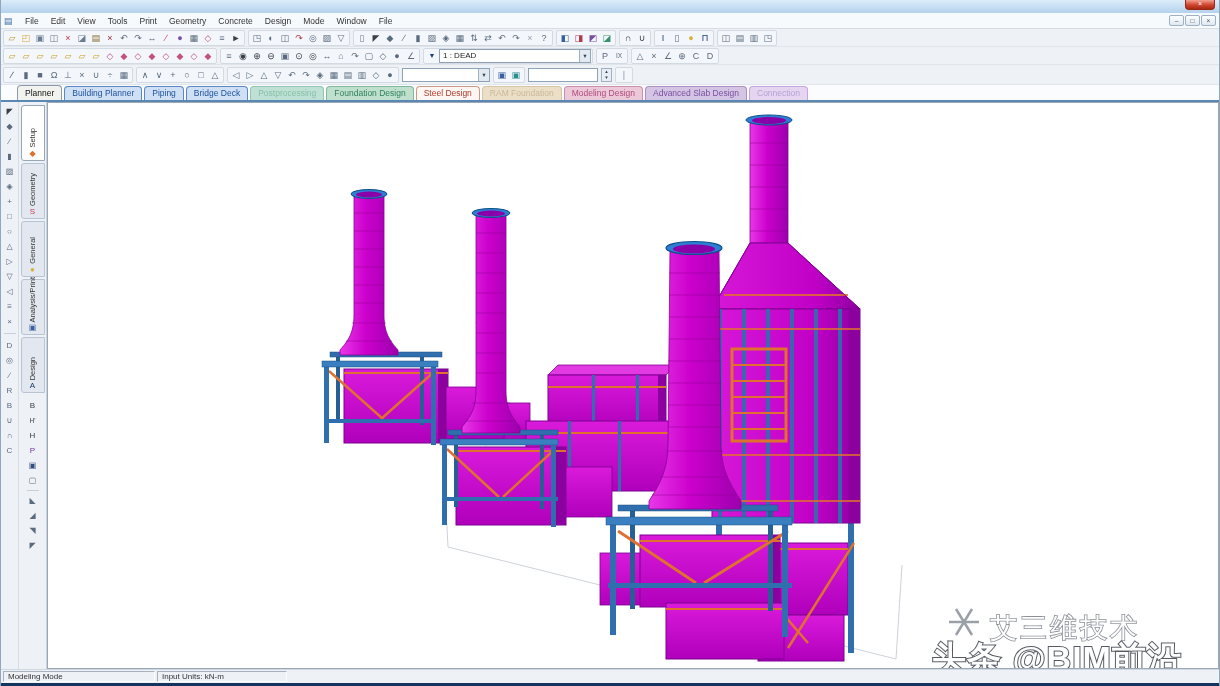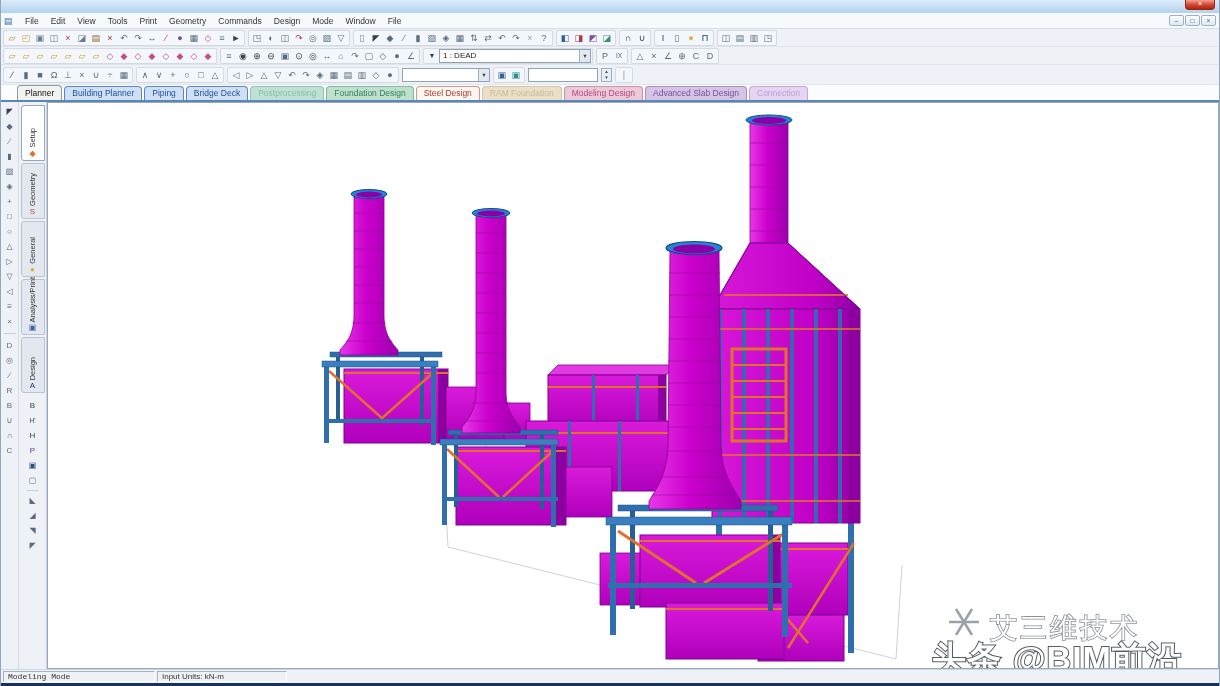--- a/index.html
+++ b/index.html
@@ -65,42 +65,42 @@
   .mode-label { writing-mode:vertical-rl; transform:rotate(180deg); font-size:7.5px; color:#333; }
   .mode-icon { font-size:8px; margin-top:2px; line-height:8px; }
   .canvas { flex:1 1 auto; background:#fff; border:1px solid #9aa7b5; position:relative; min-width:0; }
   .canvas svg { position:absolute; inset:0; width:100%; height:100%; }
 
   
   .statusbar { height:14px; display:flex; align-items:stretch; background:#eef1f6; border-top:1px solid #cfd7e0;
                font-size:8px; color:#333; flex:0 0 auto; padding:0 1px; }
   .sb-panel { border:1px solid; border-color:#a8b2bf #fdfdfd #fdfdfd #a8b2bf; margin:1px; padding:0 4px;
               display:flex; align-items:center; white-space:nowrap; overflow:hidden; }
-  .sb-help { flex:1 1 auto; } .sb-mode { width:152px;font-family:Liberation Mono, monospace; } .sb-units { width:130px; }
+  .sb-help { flex:1 1 auto; } .sb-mode { width:152px; } .sb-units { width:130px; }
   .bottom-edge { height:3px; background:#16335e; flex:0 0 auto; }
 </style>
 </head>
 <body>
 
 <div class="window">
 
   <div class="titlebar">
     <div class="close-btn">×</div>
   </div>
 
   <div class="menubar">
     <span class="sysicon">▤</span>
     <span id="menu-items" style="display:flex;">
         <span class="menu-item">File</span>
         <span class="menu-item">Edit</span>
         <span class="menu-item">View</span>
         <span class="menu-item">Tools</span>
         <span class="menu-item">Print</span>
         <span class="menu-item">Geometry</span>
-        <span class="menu-item">Commands</span>
+        <span class="menu-item">Concrete</span>
         <span class="menu-item">Design</span>
         <span class="menu-item">Mode</span>
         <span class="menu-item">Window</span>
         <span class="menu-item">File</span>
       </span>
     <span class="mdi-controls" id="mdi-controls">
         <span class="mdi-btn">–</span>
         <span class="mdi-btn">□</span>
         <span class="mdi-btn">×</span>
       </span>

